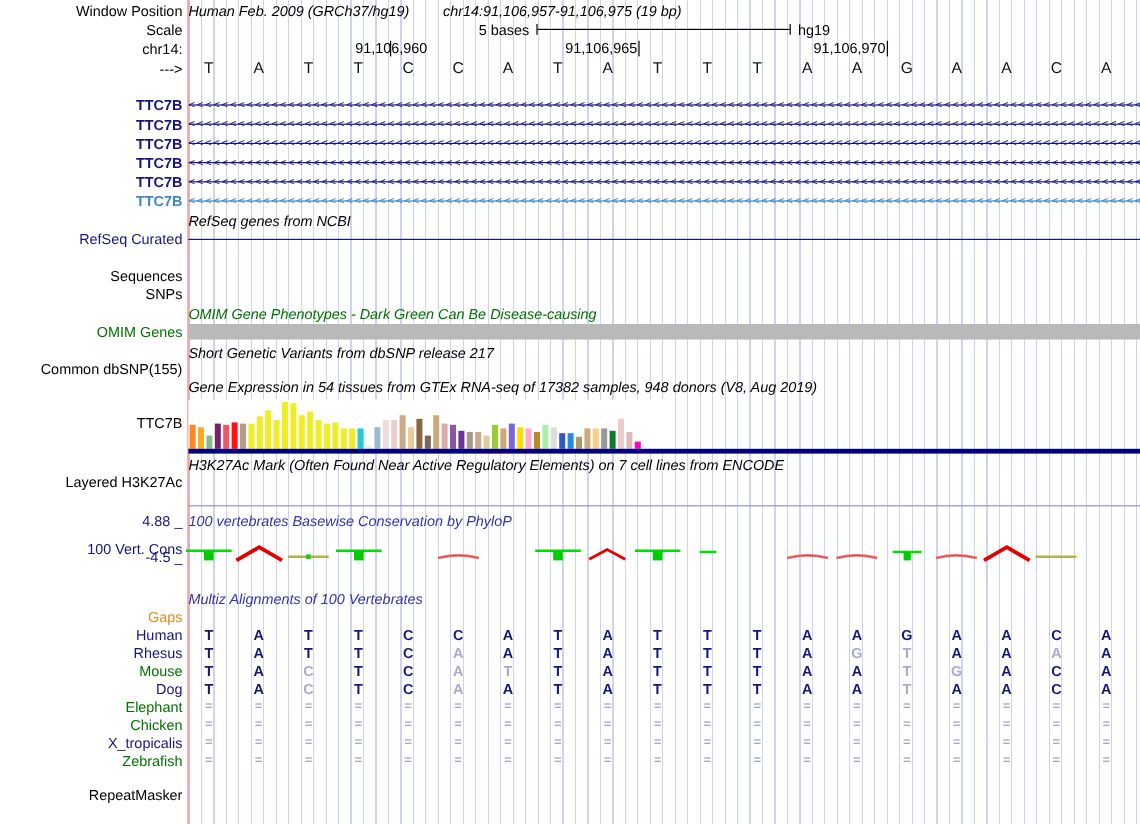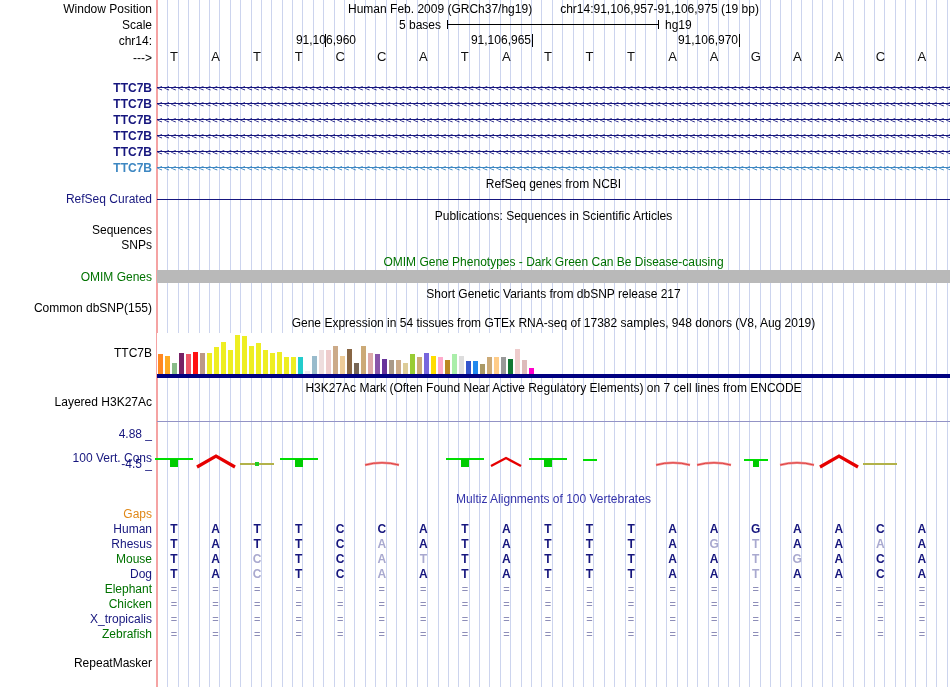--- a/index.html
+++ b/index.html
@@ -6,21 +6,21 @@
   #browser{
     position:relative;width:950px;height:687px;background:#fff;overflow:hidden;
     font-family:"Liberation Sans","DejaVu Sans",sans-serif;color:#000;
   }
   .grid{
     position:absolute;left:157px;top:0;width:793px;height:687px;
     background:repeating-linear-gradient(90deg,#ccd4ee 0px,#ccd4ee 1px,transparent 1px,transparent 10.39px);
   }
   .redline{position:absolute;left:156px;top:0;width:2px;height:687px;background:#f5a3a3;}
   .lbl{position:absolute;left:0;width:152px;text-align:right;font-size:12px;line-height:14px;height:14px;white-space:pre;}
-  .title{position:absolute;left:157px;width:793px;text-align:center;font-size:12px;line-height:14px;white-space:pre;}
+  .title{position:absolute;left:157px;width:793px;text-align:left;font-size:12px;line-height:14px;white-space:pre;font-style:italic;}
   .navy{color:#16167e;}
   .green{color:#007200;}
   .blue-title{color:#3333aa;}
   .orange{color:#e08818;}
   .ruler-label{position:absolute;width:105px;text-align:right;font-size:12px;line-height:13px;color:#000;}
   .ruler-tick{position:absolute;width:1px;height:13px;background:#000;}
   .base{position:absolute;width:42px;text-align:center;font-size:13px;line-height:14px;color:#111;}
   .generow{position:absolute;left:157px;width:793px;height:10px;overflow:hidden;}
   .gene-baseline{position:absolute;left:0;right:0;top:4px;height:1px;background:currentColor;}
   .chevrons{position:absolute;top:0;left:0;font-size:9px;line-height:10px;letter-spacing:1.5px;font-family:"DejaVu Sans Mono","Liberation Mono",monospace;white-space:pre;}
@@ -51,21 +51,20 @@
   <div style="position:absolute;left:665px;top:18px;font-size:12px;line-height:14px">hg19</div>
 
   <div class="lbl" style="top:34px">chr14:</div>
   <div class="lbl" style="top:51px">---&gt;</div>
 
 
   <div class="title" style="top:177px">RefSeq genes from NCBI</div>
   <div class="lbl navy" style="top:192px">RefSeq Curated</div>
   <div class="hline" style="top:199px;height:1px;background:#16167e"></div>
 
-  <div class="title" style="top:209px">Publications: Sequences in Scientific Articles</div>
   <div class="lbl" style="top:223px">Sequences</div>
   <div class="lbl" style="top:238px">SNPs</div>
 
   <div class="title green" style="top:255px">OMIM Gene Phenotypes - Dark Green Can Be Disease-causing</div>
   <div class="hline" style="top:270px;height:13px;background:#b9b9b9"></div>
   <div class="lbl green" style="top:270px">OMIM Genes</div>
 
   <div class="title" style="top:287px">Short Genetic Variants from dbSNP release 217</div>
   <div class="lbl" style="top:301px">Common dbSNP(155)</div>
 
@@ -127,20 +126,21 @@
       <div class="gtex-bar" style="left: 372px; height: 6px; background: rgb(255, 0, 204);"></div>
     </div>
   <div class="lbl" style="top:346px">TTC7B</div>
   <div class="hline" style="top:374px;height:4px;background:#000080"></div>
 
   <div class="title" style="top:381px">H3K27Ac Mark (Often Found Near Active Regulatory Elements) on 7 cell lines from ENCODE</div>
   <div class="lbl" style="top:395px">Layered H3K27Ac</div>
 
   <div class="hline" style="top:421px;height:1px;background:#9393c5"></div>
   <div class="lbl navy" style="top:427px">4.88 _</div>
+  <div class="title blue-title" style="top:427px">100 vertebrates Basewise Conservation by PhyloP</div>
   <div class="lbl navy" style="top:451px">100 Vert. Cons</div>
   <div class="lbl navy" style="top:457px">-4.5 _</div>
 
   <div class="title blue-title" style="top:492px">Multiz Alignments of 100 Vertebrates</div>
   <div class="lbl orange" style="top:507px">Gaps</div>
 
   <div class="lbl" style="top:656px">RepeatMasker</div>
 <div class="ruler-label" style="left: 219px; top: 34px; padding-left: 32px;">91,106,960</div>
     <div class="ruler-tick" style="left: 325px; top: 34px;"></div>
     <div class="ruler-label" style="left: 426px; top: 34px;">91,106,965</div>

